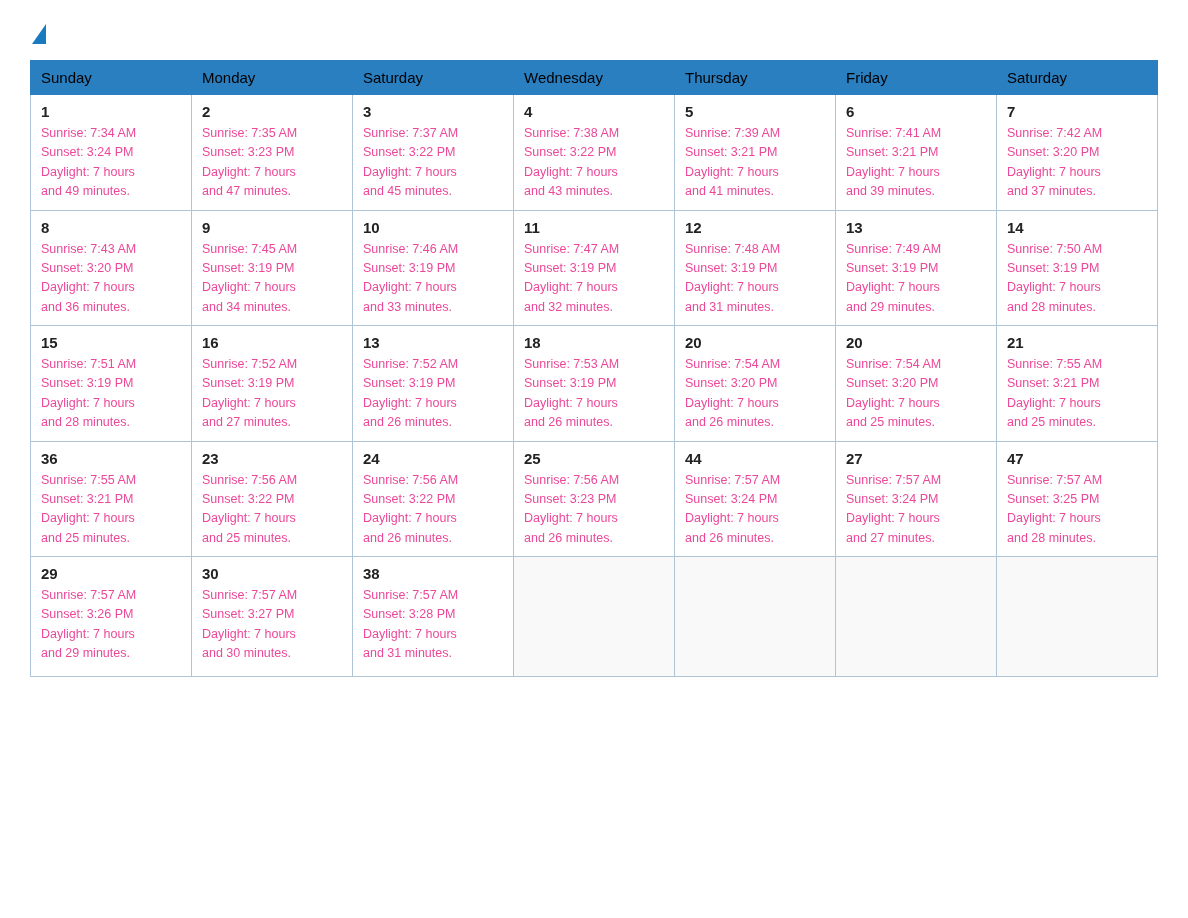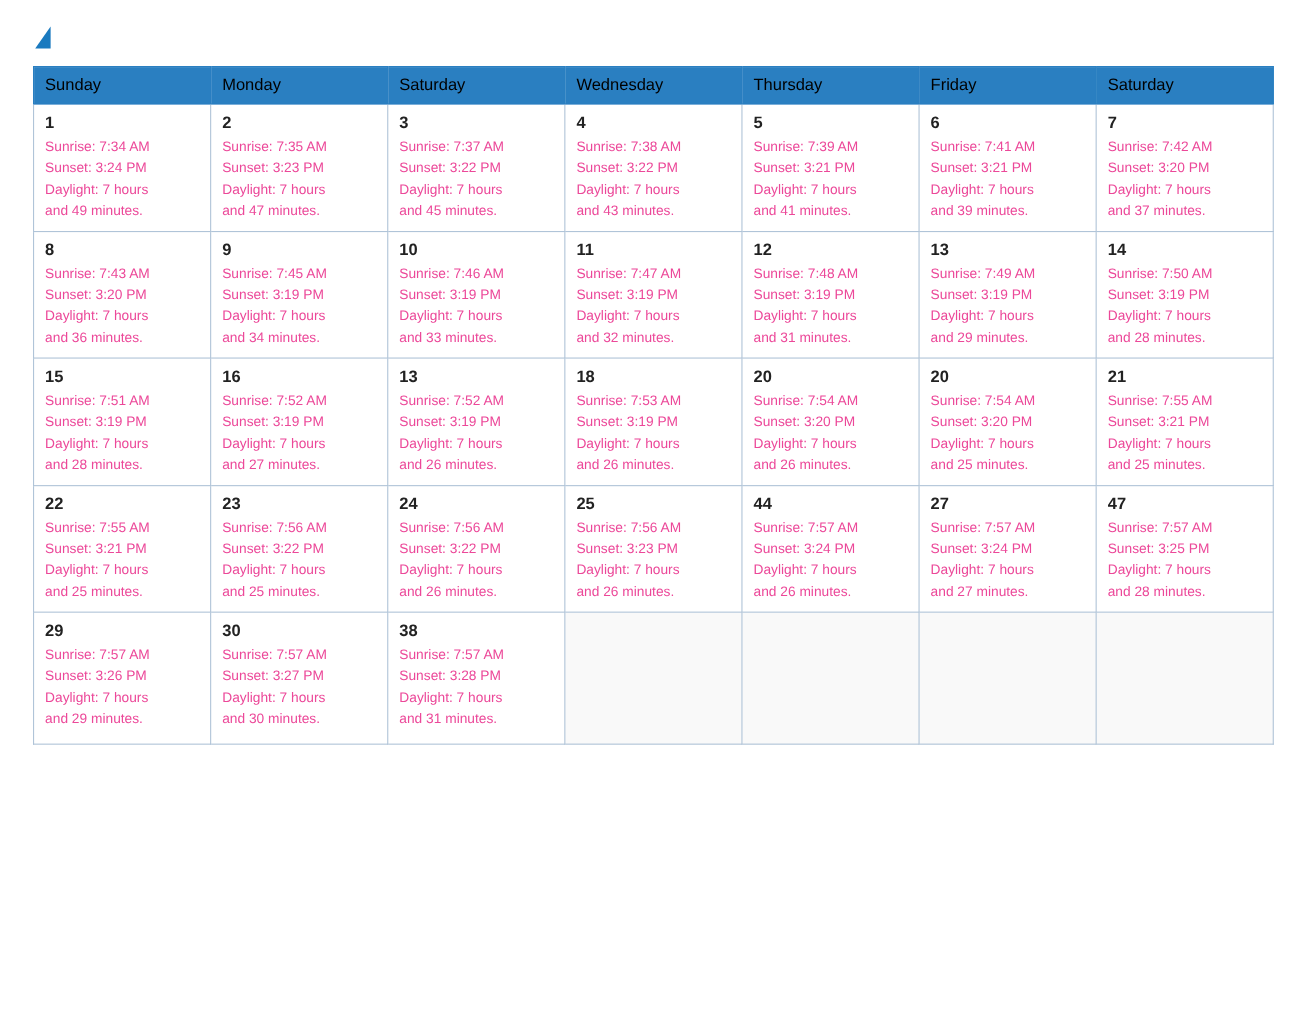--- a/index.html
+++ b/index.html
@@ -220,21 +220,21 @@
           <span class="day-number">20</span>
           <div class="day-info">Sunrise: 7:54 AM<br>Sunset: 3:20 PM<br>Daylight: 7 hours<br>and 25 minutes.</div>
         </td>
         <td>
           <span class="day-number">21</span>
           <div class="day-info">Sunrise: 7:55 AM<br>Sunset: 3:21 PM<br>Daylight: 7 hours<br>and 25 minutes.</div>
         </td>
       </tr>
       <tr>
         <td>
-          <span class="day-number">22</span>
+          <span class="day-number">36</span>
           <div class="day-info">Sunrise: 7:55 AM<br>Sunset: 3:21 PM<br>Daylight: 7 hours<br>and 25 minutes.</div>
         </td>
         <td>
           <span class="day-number">23</span>
           <div class="day-info">Sunrise: 7:56 AM<br>Sunset: 3:22 PM<br>Daylight: 7 hours<br>and 25 minutes.</div>
         </td>
         <td>
           <span class="day-number">24</span>
           <div class="day-info">Sunrise: 7:56 AM<br>Sunset: 3:22 PM<br>Daylight: 7 hours<br>and 26 minutes.</div>
         </td>

